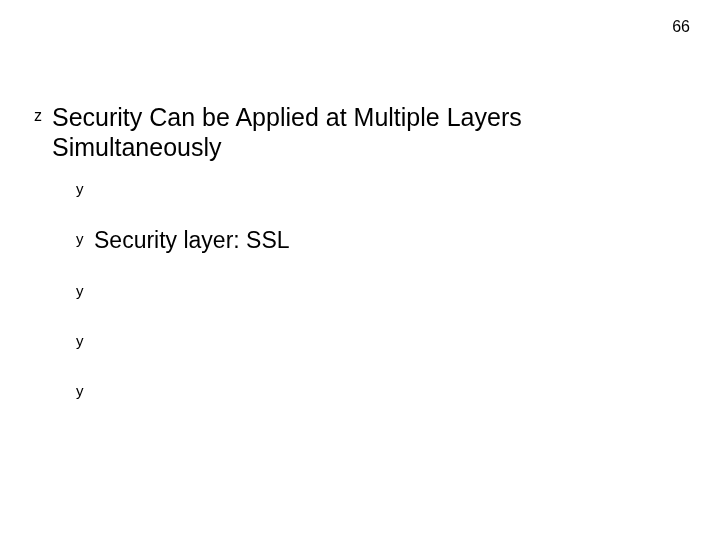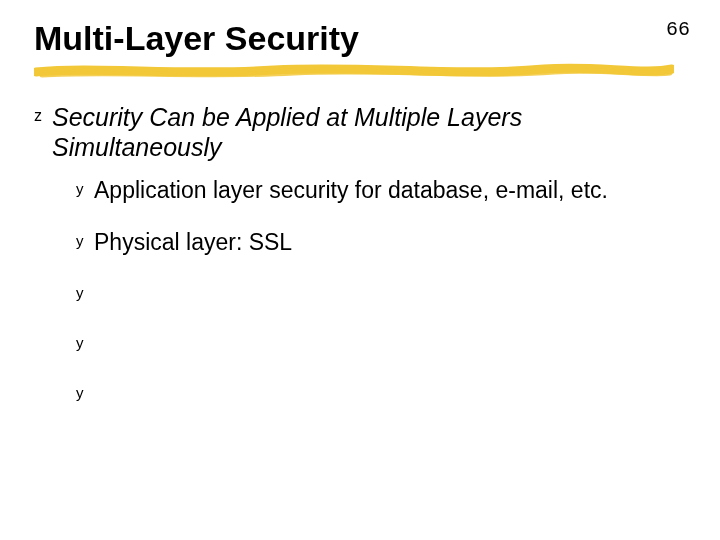--- a/index.html
+++ b/index.html
@@ -15,23 +15,22 @@
   .slide {
     position: relative;
     width: 720px;
     height: 540px;
     box-sizing: border-box;
   }
   .page-number {
     position: absolute;
     top: 18px;
     right: 30px;
-    font-size: 20px;
+    font-size: 16px;
     color: #000;
-    font-family: Liberation Mono, monospace;
   }
   .title-wrap {
     position: absolute;
     top: 20px;
     left: 34px;
     right: 60px;
   }
   .title {
     font-family: "Arial Black", Arial, sans-serif;
     font-weight: 900;
@@ -61,21 +60,20 @@
     flex: 0 0 18px;
     font-family: "Zapf Dingbats", "Segoe UI Symbol", sans-serif;
     font-size: 16px;
     line-height: 28px;
     color: #000;
   }
   .lvl1 .text {
     font-size: 25px;
     line-height: 30px;
     color: #000;
-    font-style: italic;
   }
   .lvl2-group {
     margin-top: 14px;
   }
   .lvl2 {
     display: flex;
     align-items: flex-start;
     margin: 0 0 24px 42px;
   }
   .lvl2 .bullet {
@@ -92,47 +90,37 @@
     color: #000;
   }
 </style>
 </head>
 <body>
 
 <div class="slide">
 
   <div class="page-number">66</div>
 
-  <div class="title-wrap">
-    <div class="title">Multi-Layer Security</div>
-    <div class="underline">
-      <svg width="640" height="16" viewBox="0 0 640 16">
-        <path d="M2 9 C 60 3, 150 13, 240 7 C 330 2, 420 14, 510 6 C 560 2, 610 12, 638 6" stroke="#f2c838" stroke-width="9" stroke-linecap="round" fill="none"></path>
-        <path d="M8 12 C 80 8, 170 15, 260 10 C 350 6, 440 15, 520 9 C 570 6, 615 13, 636 10" stroke="#f2c838" stroke-width="5" stroke-linecap="round" fill="none" opacity="0.85"></path>
-      </svg>
-    </div>
-  </div>
 
   <div class="body">
 
     <div class="lvl1">
       <div class="bullet">z</div>
       <div class="text">Security Can be Applied at Multiple Layers Simultaneously</div>
     </div>
 
     <div class="lvl2-group">
 
       <div class="lvl2">
         <div class="bullet">y</div>
-        <div class="text">Application layer security for database, e-mail, etc.</div>
       </div>
 
       <div class="lvl2">
         <div class="bullet">y</div>
-        <div class="text">Physical layer: SSL</div>
+        <div class="text">Security layer: SSL</div>
       </div>
 
       <div class="lvl2">
         <div class="bullet">y</div>
       </div>
 
       <div class="lvl2">
         <div class="bullet">y</div>
       </div>
 

